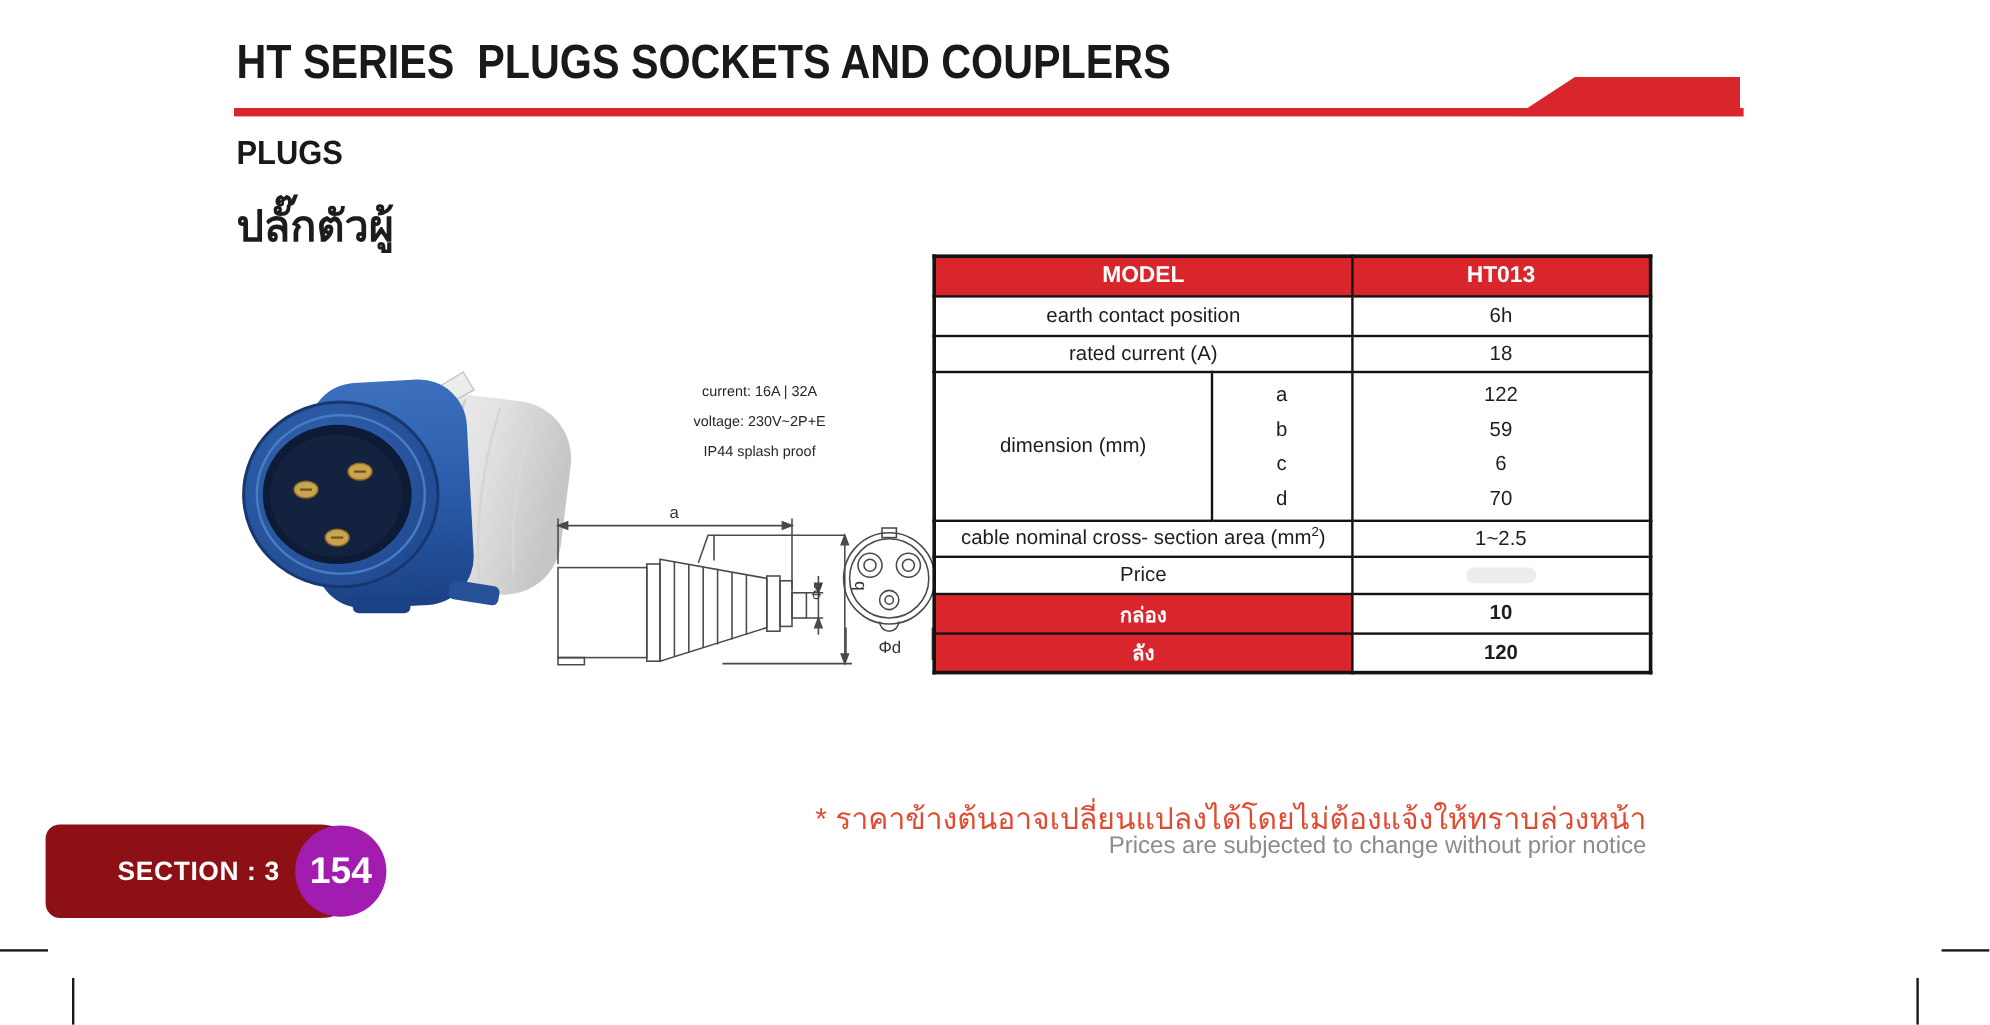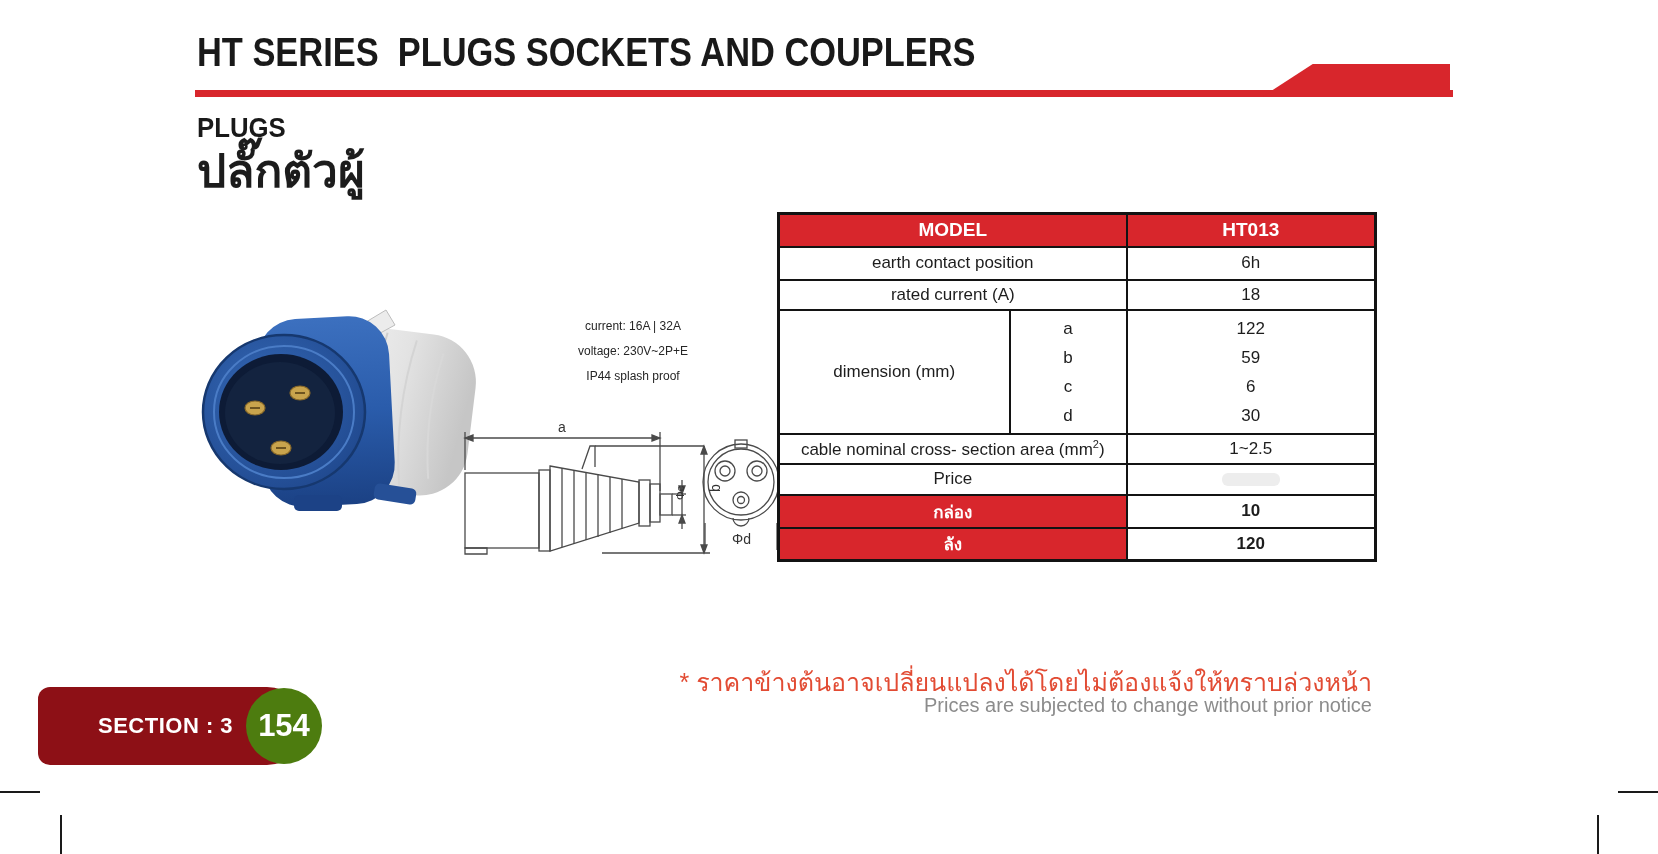--- a/index.html
+++ b/index.html
@@ -10,21 +10,21 @@
   
   .title { position:absolute; left:197px; top:30px; font-size:40px; font-weight:700;
            color:#191919; letter-spacing:0; white-space:pre;
            transform:scaleX(.86); transform-origin:left center; }
   .rule-line  { position:absolute; left:195px; top:90px; width:1258px; height:7px; background:#d8262c; }
   .rule-block { position:absolute; left:1262px; top:64px; width:188px; height:33px; background:#d8262c;
                 clip-path:polygon(27% 0, 100% 0, 100% 100%, 0 100%); }
 
   .subtitle      { position:absolute; left:197px; top:112px; font-size:28px; font-weight:700; color:#191919;
                    transform:scaleX(.92); transform-origin:left center; }
-  .subtitle-thai { position:absolute; left:197px; top:134px; font-size:46px; font-weight:600; color:#1c1c1c;font-family:Liberation Serif, serif; }
+  .subtitle-thai { position:absolute; left:197px; top:160px; font-size:36px; font-weight:600; color:#1c1c1c;font-family:Liberation Serif, serif; }
 
   
   .photo   { position:absolute; left:168px; top:262px; width:322px; height:272px; }
   .specs   { position:absolute; left:488px; top:314px; width:290px; text-align:center;
              font-size:12px; line-height:25px; color:#262626; }
   .drawing { position:absolute; left:452px; top:398px; width:332px; height:166px; }
 
   
   .table-wrap { position:absolute; left:777px; top:212px; width:597px; }
   table.spec { border-collapse:collapse; table-layout:fixed; width:597px;
@@ -40,21 +40,21 @@
   .dim-stack div { line-height:29px; }
   sup.sq { font-size:11px; vertical-align:super; }
   .smudge { width:58px; height:13px; margin:0 auto; background:#ededed; border-radius:6px; }
 
   
   .badge { position:absolute; left:38px; top:687px; width:268px; height:78px; background:#8d1016;
            border-radius:12px 39px 39px 12px; }
   .badge-label { position:absolute; left:60px; top:0; height:91px; line-height:78px;
                  color:#fff; font-size:22px; font-weight:700; letter-spacing:.5px; }
   .badge-circle { position:absolute; right:-16px; top:1px; width:76px; height:76px; border-radius:50%;
-                  background:#4d7c0f; color:#fff; font-size:31px; font-weight:700;
+                  background:#a21caf; color:#fff; font-size:31px; font-weight:700;
                   display:flex; align-items:center; justify-content:center; }
   .disc-thai { position:absolute; right:286px; top:662px; font-size:25px; color:#e24b33; text-align:right; }
   .disc-en   { position:absolute; right:286px; top:694px; font-size:20px; color:#8c8c8c; text-align:center; }
 
   
   .mark { position:absolute; background:#1a1a1a; }
   .mk-lh { left:0;     top:791px; width:40px;  height:2px; }
   .mk-lv { left:60px;  top:815px; width:2px;   height:39px; }
   .mk-rh { left:1618px;top:791px; width:40px;  height:2px; }
   .mk-rv { left:1597px;top:815px; width:2px;   height:39px; }
@@ -210,21 +210,21 @@
         <td class="dim-stack">
           <div>a</div>
           <div>b</div>
           <div>c</div>
           <div>d</div>
         </td>
         <td class="dim-stack">
           <div>122</div>
           <div>59</div>
           <div>6</div>
-          <div>30</div>
+          <div>70</div>
         </td>
       </tr>
       <tr class="h30">
         <td colspan="2"><span>cable nominal cross- section area (mm</span><sup class="sq">2</sup><span>)</span></td>
         <td>1~2.5</td>
       </tr>
       <tr class="h31">
         <td colspan="2">Price</td>
         <td>
               <div class="smudge"></div>

